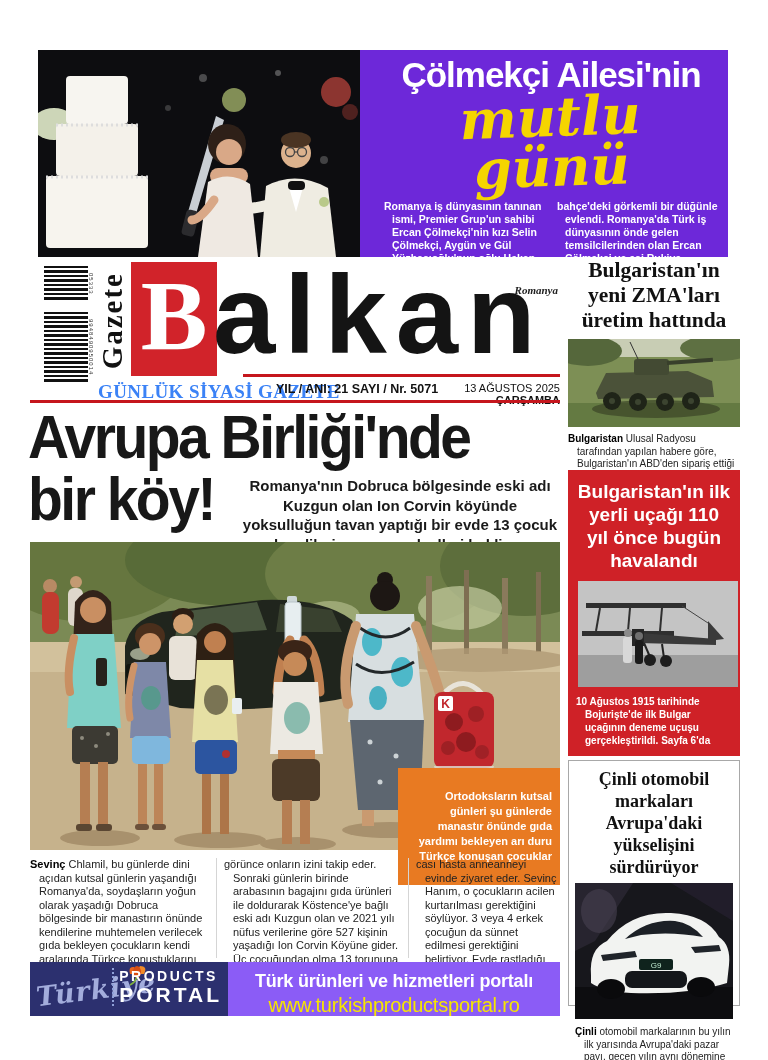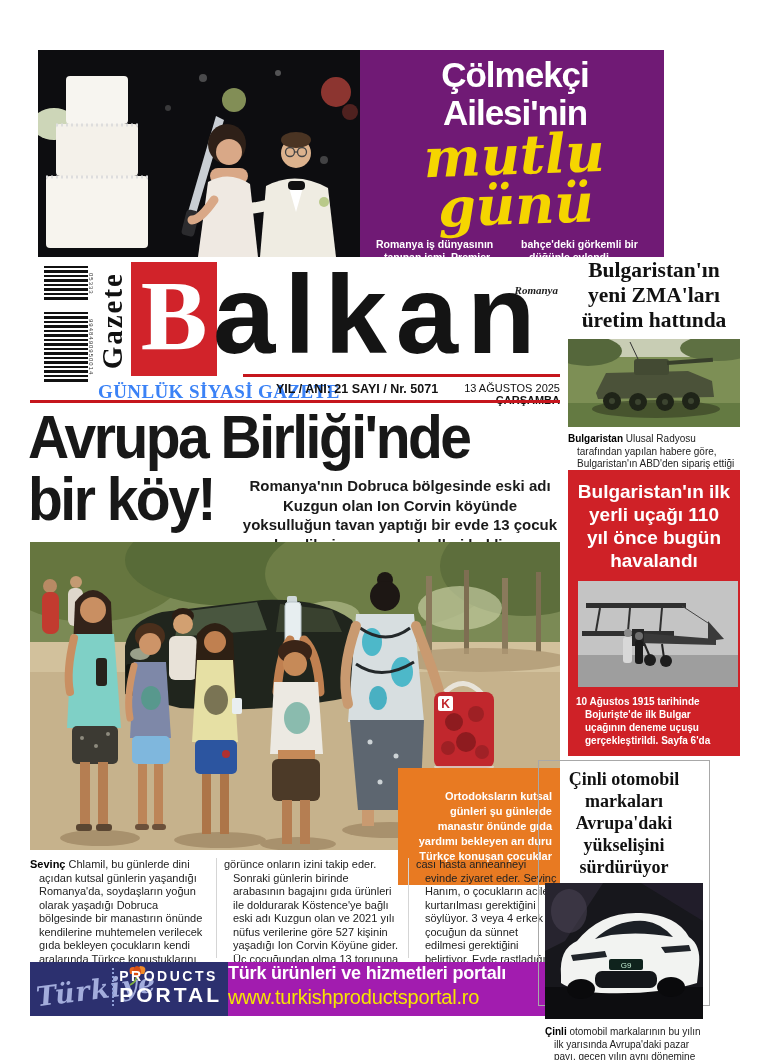--- a/index.html
+++ b/index.html
@@ -7,22 +7,22 @@
   .page {
     position:relative; width:768px; height:1060px; background:#ffffff;
     margin:0 auto; overflow:hidden;
     font-family:"Liberation Sans", sans-serif; color:#1c1c1c;
   }
   .abs { position:absolute; }
 
   
   .wedding-photo { left:38px; top:50px; width:322px; height:207px; overflow:hidden; }
   .top-box {
-    left:360px; top:50px; width:304px; height:207px;
-    background:#701a75; color:#fff; padding:6px 10px 6px 16px; overflow:hidden;
+    left:360px; top:50px; width:368px; height:207px;
+    background:#6d28d9; color:#fff; padding:6px 10px 6px 24px; overflow:hidden;
   }
   .top-box-h1 {
     font-size:35px; line-height:38px; font-weight:bold; letter-spacing:-1px;
     text-align:center; color:#fff;
   }
   .top-box-h2 {
     font-family:"DejaVu Serif", serif; font-style:italic; font-weight:bold;
     font-size:54px; line-height:50px; color:#f5d500; text-align:center;
     transform:rotate(-2deg); margin-top:-2px;
   }
@@ -97,41 +97,41 @@
   .logo-script {
     position:absolute; left:6px; top:12px; font-family:"DejaVu Serif", serif;
     font-style:italic; font-weight:bold; font-size:27px; color:#aab4e2;
     transform:rotate(-7deg); opacity:.95; letter-spacing:1px;
   }
   .logo-tulip { position:absolute; left:94px; top:2px; }
   .logo-words { position:absolute; right:6px; top:6px; text-align:left; color:#fff;
     border-left:2px dotted #8fa0d8; padding-left:5px; }
   .logo-products { font-size:14px; letter-spacing:2.5px; font-weight:bold; }
   .logo-portal { font-size:21px; letter-spacing:3px; font-weight:bold; line-height:22px; }
-  .banner-main { flex:1; background:#a21caf; padding-top:0; }
+  .banner-main { flex:1; background:#8b5cf6; text-align:center; padding-top:8px; }
   .banner-line1 { color:#fff; font-weight:bold; font-size:18px; line-height:23px; letter-spacing:-0.2px; }
   .banner-line2 { color:#f6e500; font-weight:normal; font-size:20px; line-height:24px; letter-spacing:-0.2px; }
 
   
   .sb1 { left:568px; top:258px; width:172px; }
   .sb-h-serif { font-family:"Liberation Serif", serif; font-weight:bold; text-align:center; color:#111; }
   .sb1 .sb-h-serif { font-size:21.5px; line-height:25px; }
   .sb-photo1 { margin-top:6px; width:172px; height:88px; overflow:hidden; }
   .sb-text { margin-top:6px; font-size:10px; line-height:12.5px; color:#222;
              text-indent:-9px; padding-left:9px; }
   .sb-text b { color:#000; }
   .sb2 {
     left:568px; top:470px; width:172px; height:286px; background:#cf2127;
     color:#fff; padding:10px 8px 8px 8px;
   }
   .sb2-h { font-weight:bold; font-size:19px; line-height:23px; text-align:center; color:#fff; }
   .sb-photo2 { margin:9px 2px 8px 2px; width:160px; height:106px; overflow:hidden; }
   .sb2-text { font-weight:bold; font-size:10px; line-height:13px; color:#fff;
               text-indent:-9px; padding-left:9px; }
-  .sb3 { left:538px; top:760px; width:172px; height:246px; border:1px solid #a8a8a8; padding:7px 6px; }
+  .sb3 { left:568px; top:760px; width:172px; height:246px; border:1px solid #a8a8a8; padding:7px 6px; }
   .sb3 .sb-h-serif { font-size:18px; line-height:22px; }
   .sb-photo3 { margin-top:5px; width:158px; height:136px; overflow:hidden; }
   .sb3 .sb-text { margin-top:7px; }
   svg { display:block; }
 </style>
 </head>
 <body>
 
 <div class="page">
 

